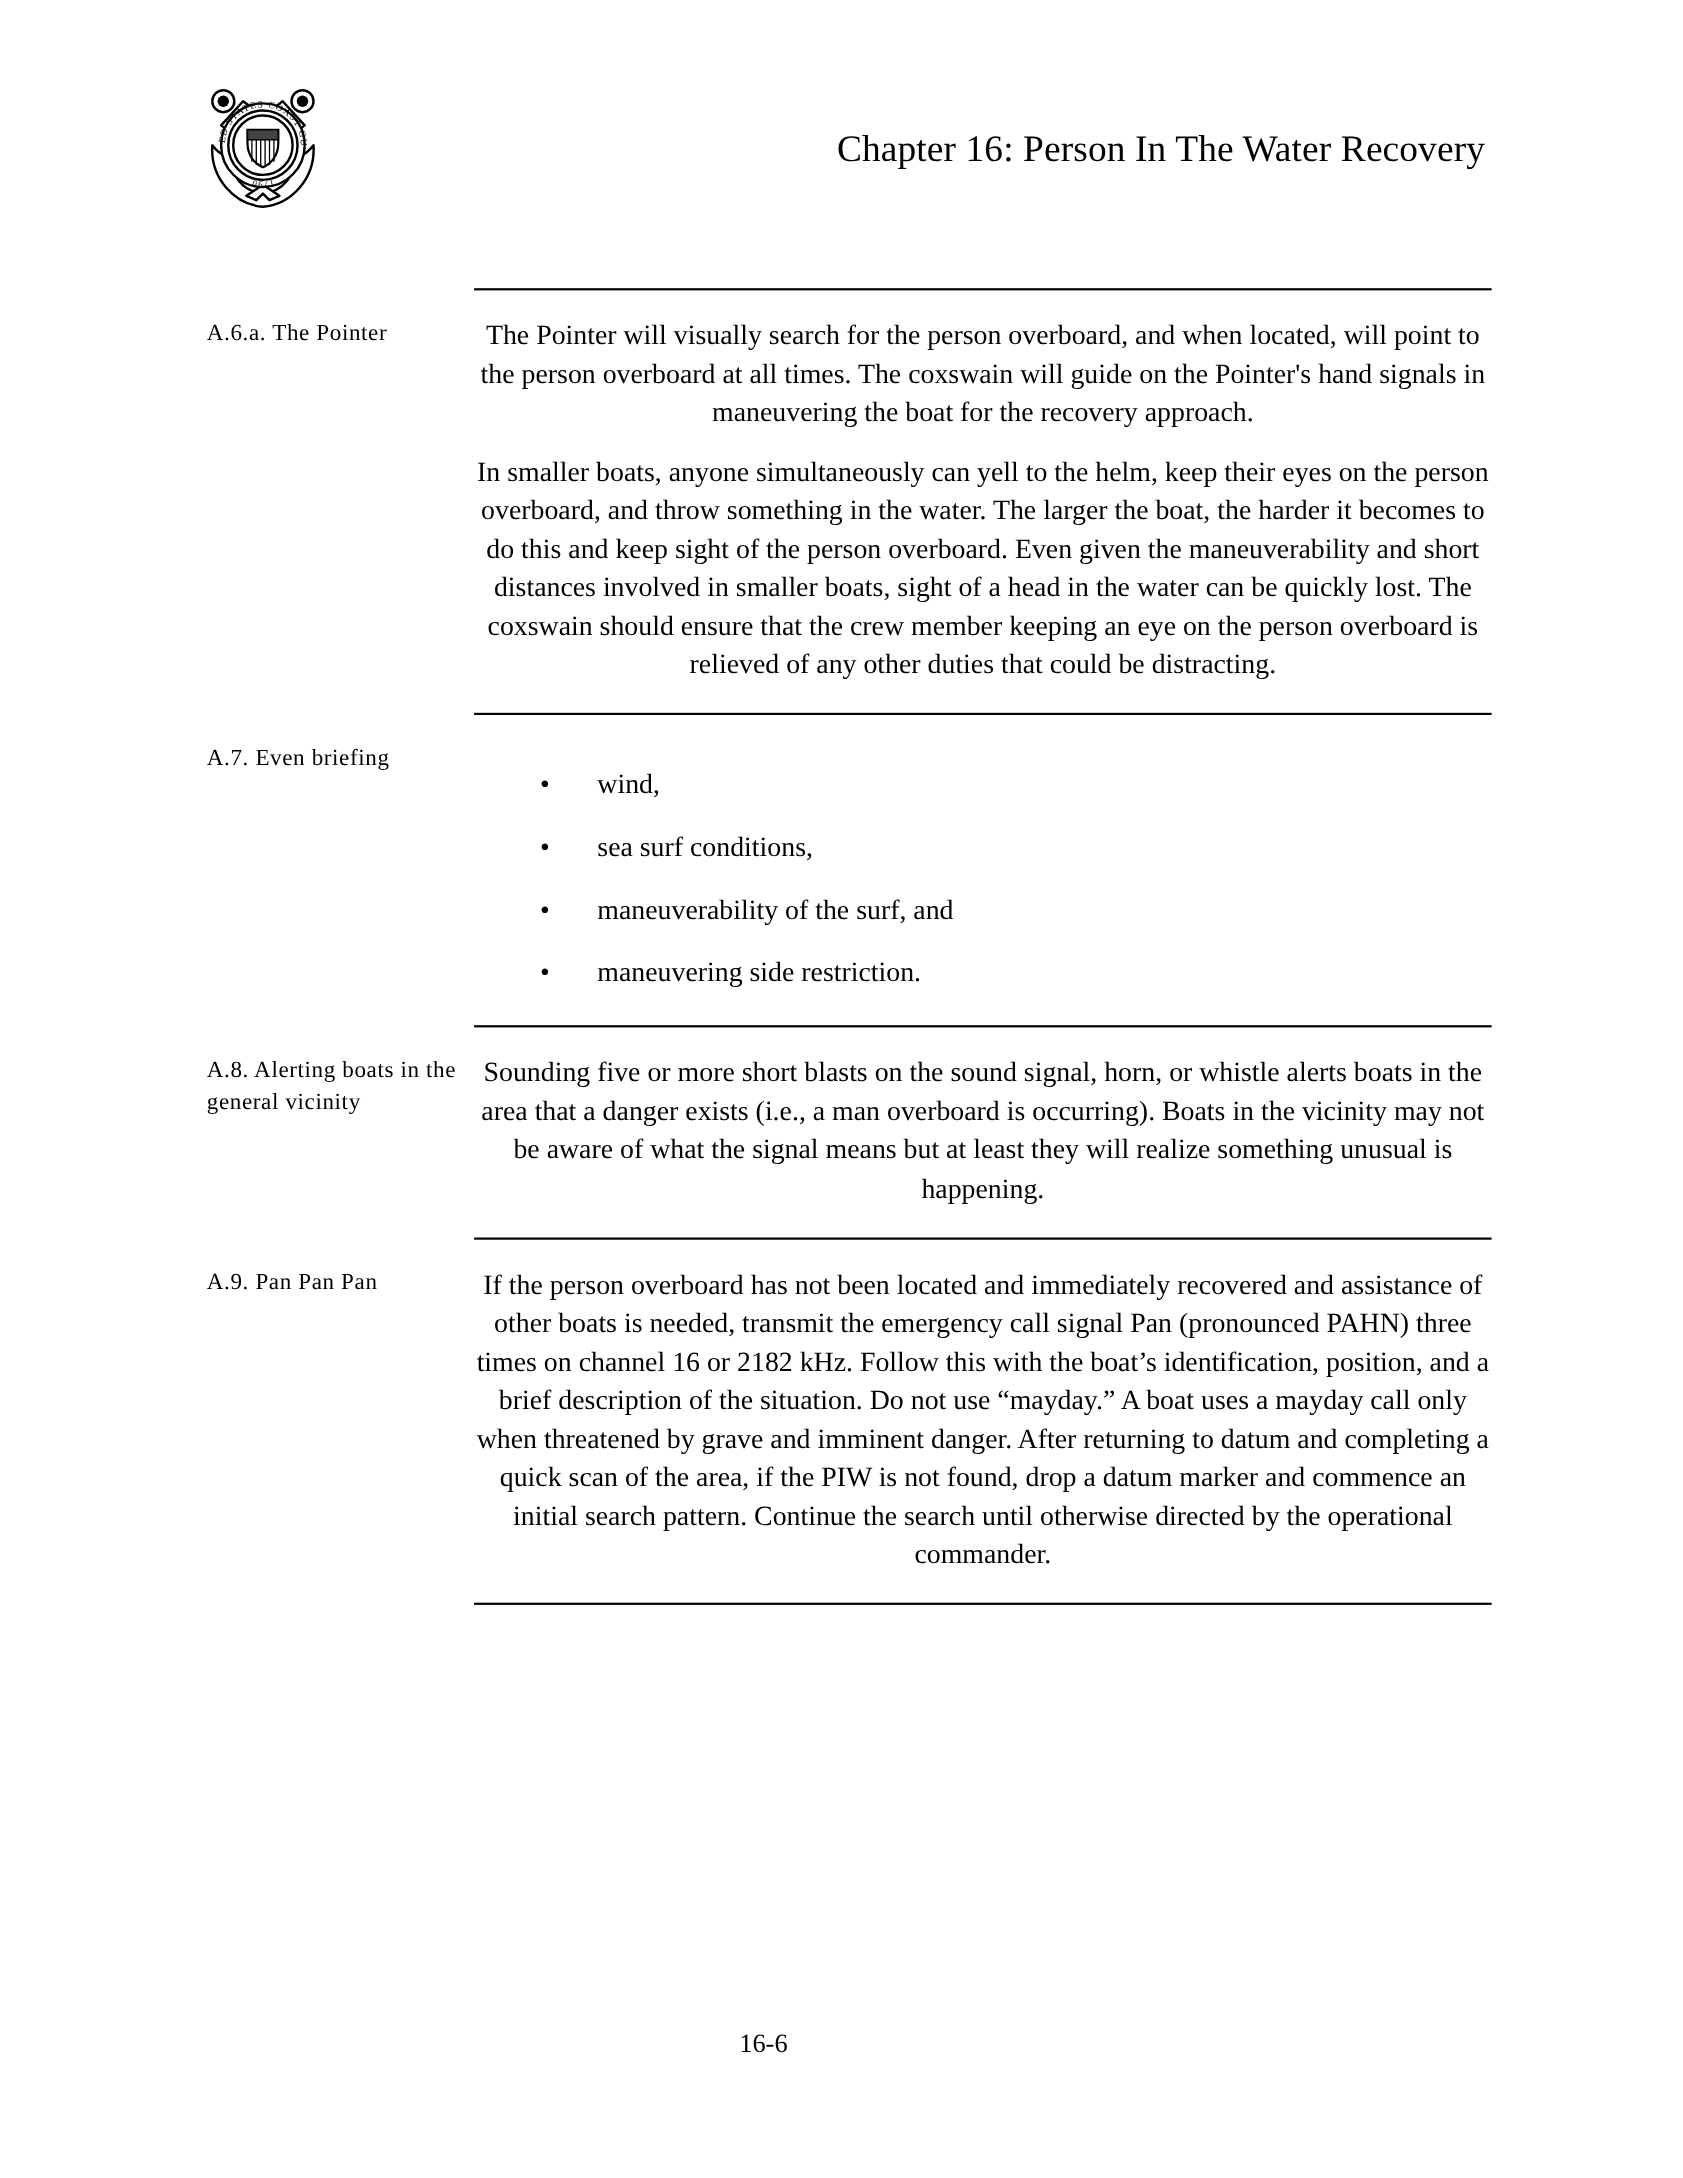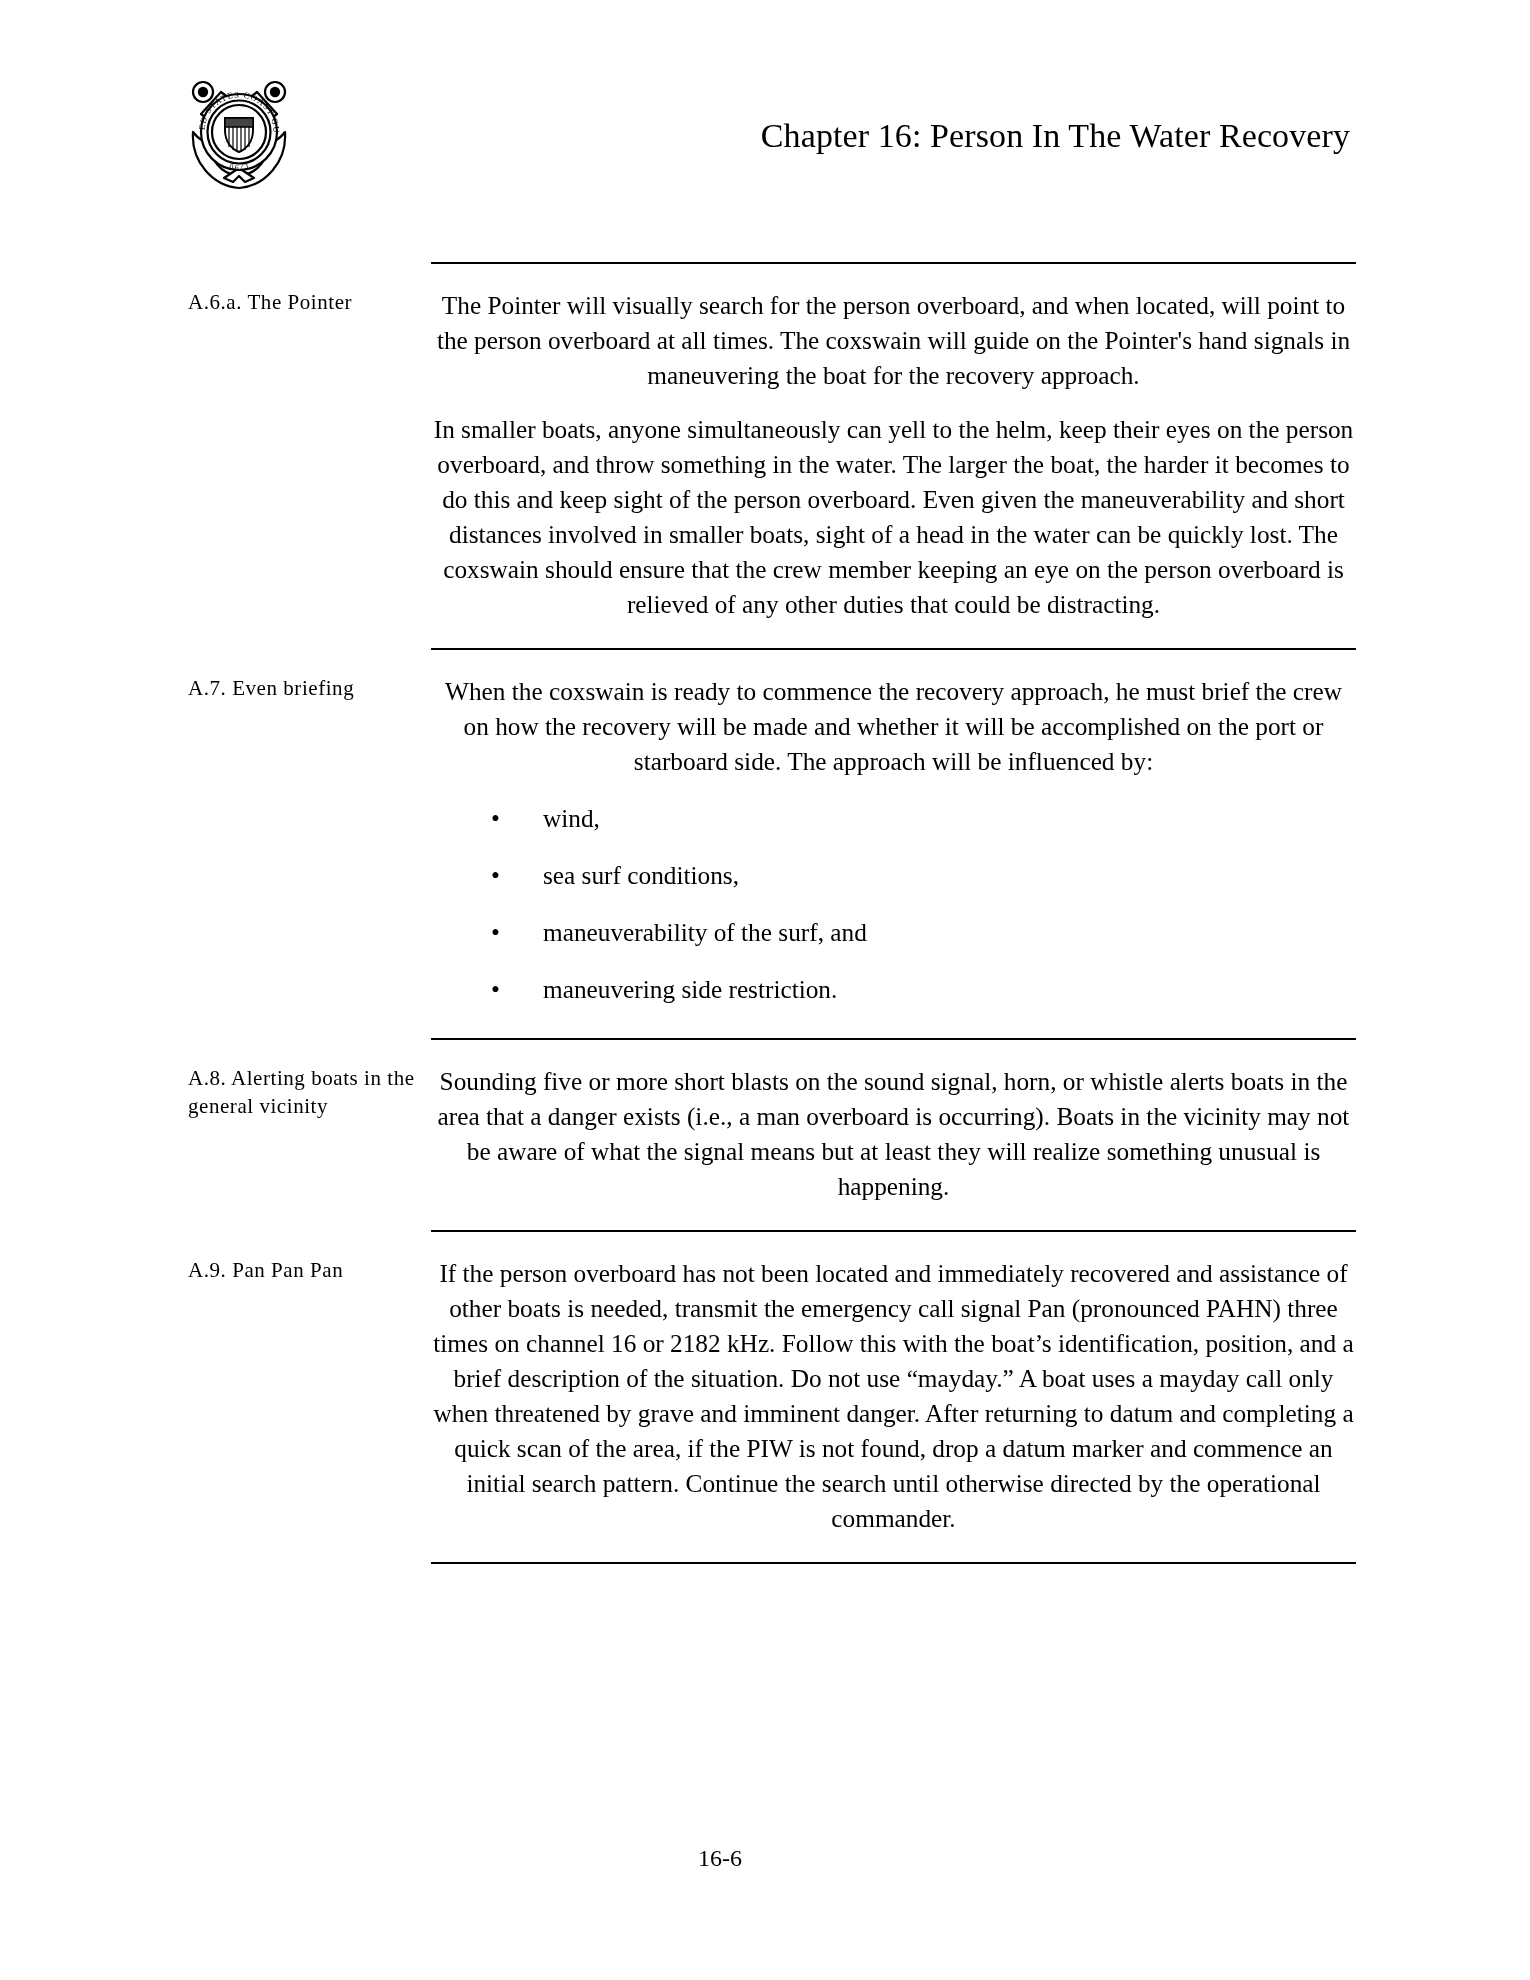--- a/index.html
+++ b/index.html
@@ -116,21 +116,20 @@
   }
 
   
   .page-footer {
     position: absolute;
     left: 0;
     top: 1845px;
     width: 1402px;
     text-align: center;
     font-size: 24px;
-    padding-left: 26px;
   }
   .footer-inner {
     display: inline-block;
     margin-left: -14px;
   }
 </style>
 </head>
 <body>
 
 <div class="page">
@@ -200,21 +199,20 @@
       </div>
     </div>
 
     <div class="pad-bot"></div>
     <hr class="rule">
     <div class="pad-top"></div>
 
     <div class="section">
       <div class="sec-label">A.7.  Even briefing</div>
       <div class="sec-body">
-        <p>When the coxswain is ready to commence the recovery approach, he must brief the crew on how the recovery will be made and whether it will be accomplished on the port or starboard side.  The approach will be influenced by:</p>
         <ul class="bullets">
           <li>
             <span class="bullet-dot">•</span>
             <span>wind,</span>
           </li>
           <li>
             <span class="bullet-dot">•</span>
             <span>sea surf conditions,</span>
           </li>
           <li>

